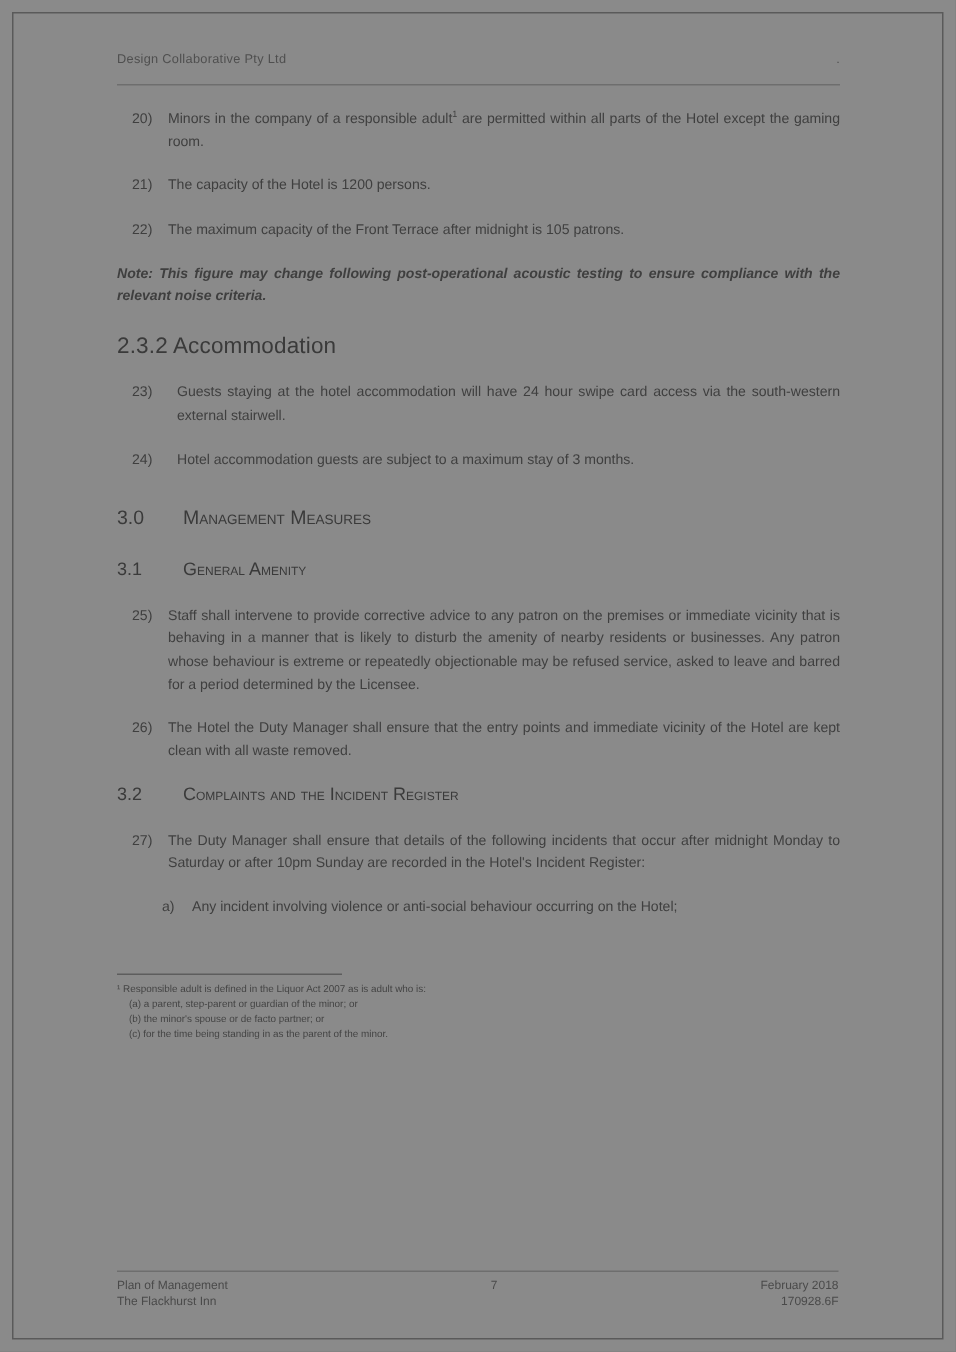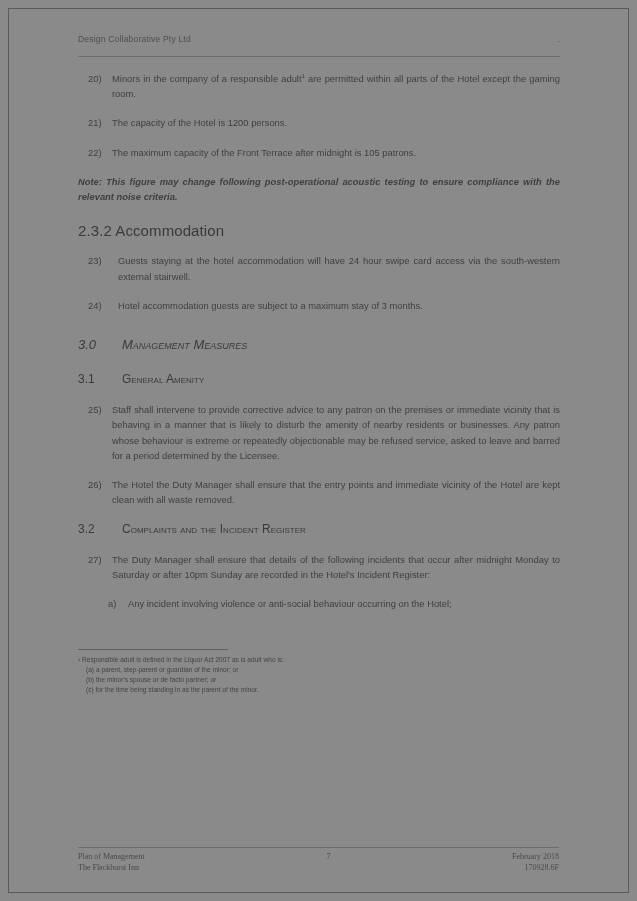--- a/index.html
+++ b/index.html
@@ -92,21 +92,20 @@
     color: #3a3a3a;
     letter-spacing: 0.1px;
   }
   h2.major-head {
     font-size: 13px;
     font-weight: normal;
     margin: 24px 0 20px 0;
     color: #3a3a3a;
     font-variant: small-caps;
     display: flex;
-    font-style: italic;
   }
   h2.major-head .secnum {
     width: 44px;
     flex: 0 0 auto;
   }
   h3.level2-head {
     font-size: 12px;
     font-weight: normal;
     margin: 0 0 16px 0;
     color: #3a3a3a;
@@ -159,21 +158,21 @@
     padding-top: 3px;
     font-size: 8px;
     color: #4a4a4a;
     display: flex;
     justify-content: space-between;
     align-items: flex-start;
   }
   .footer .col-left { text-align: left; line-height: 1.4; }
   .footer .col-mid { text-align: center; line-height: 1.4; }
   .footer .col-right { text-align: right; line-height: 1.4; }
-  .footer div > div { white-space: nowrap; font-family: Liberation Serif, serif; }
+  .footer div > div { white-space: nowrap; }
 </style>
 </head>
 <body>
 
 <div class="page">
   <div class="page-border"></div>
 
   <div class="content">
 
     <div class="header">

